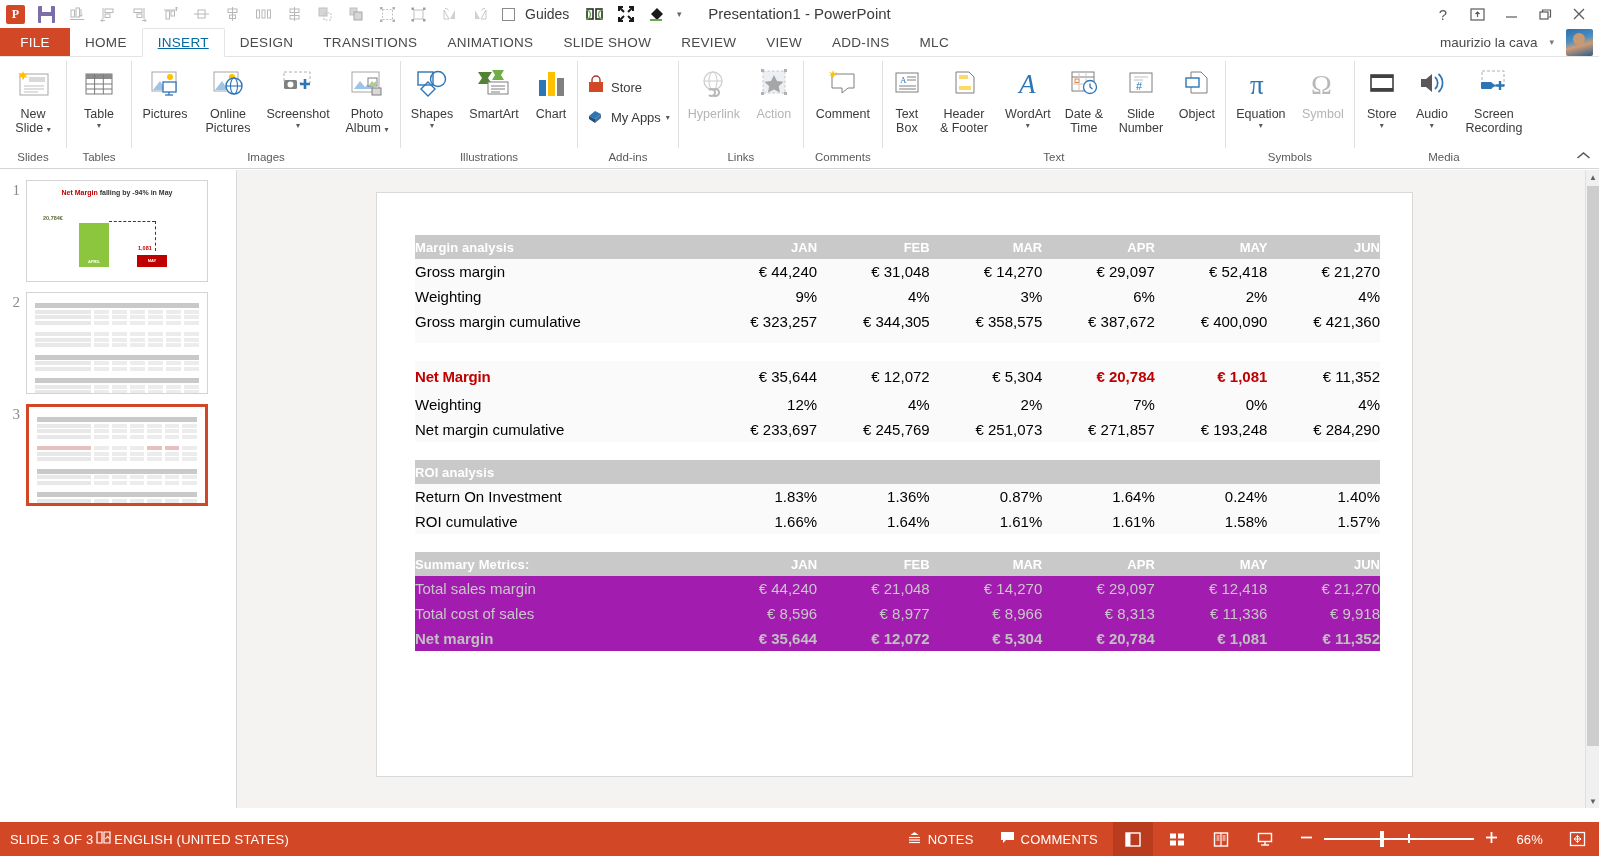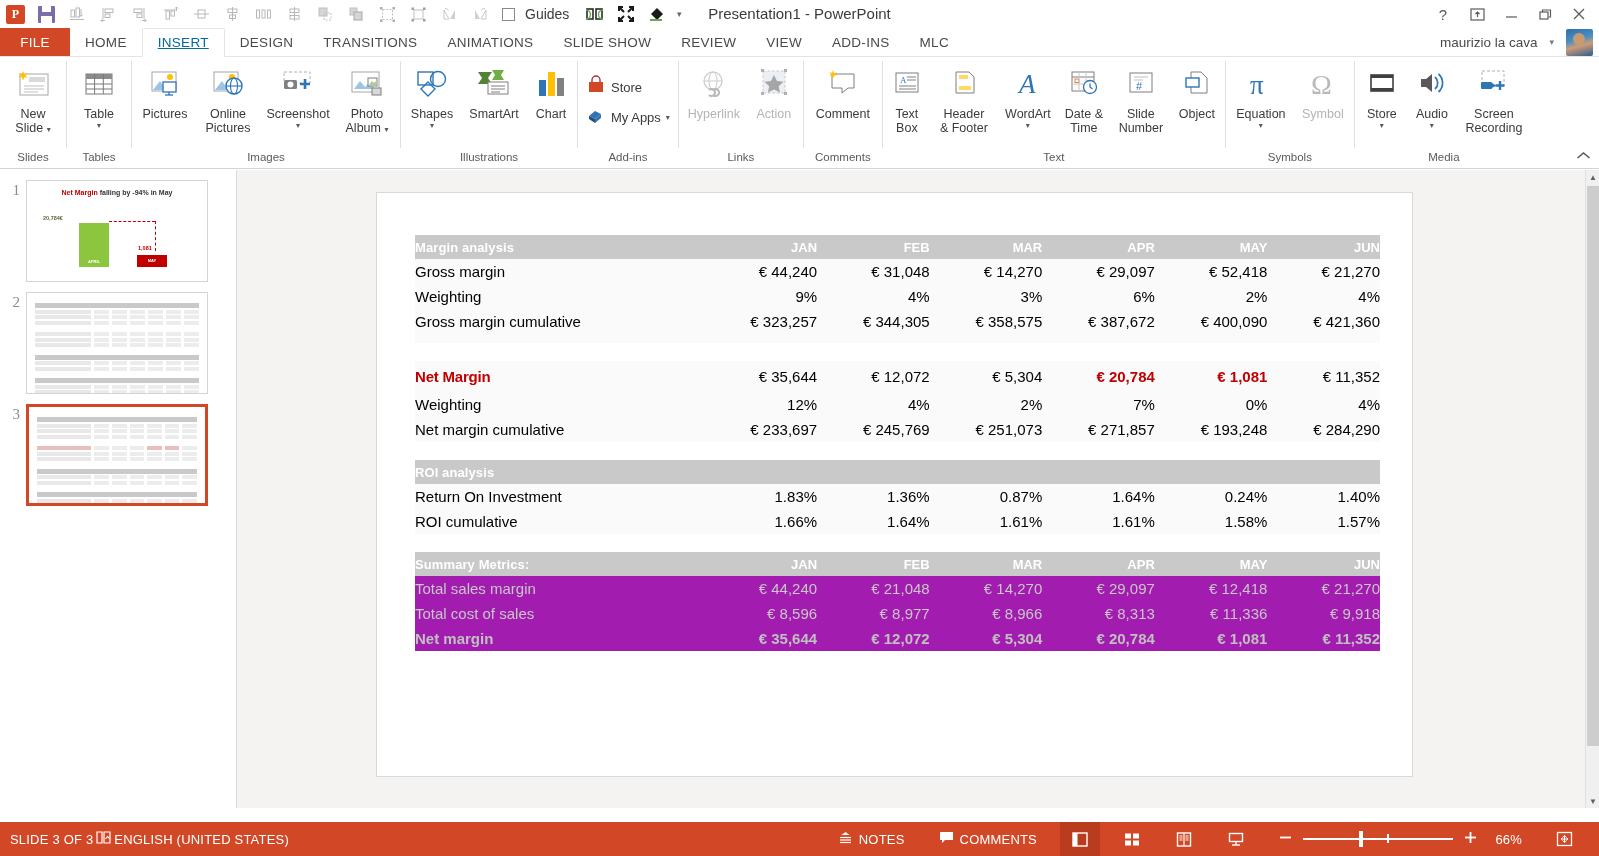--- a/index.html
+++ b/index.html
@@ -159,21 +159,21 @@
   .vs-arrow { width:14px; height:14px; display:flex; align-items:center; justify-content:center; font-size:8px; color:#606060; background:#f0f0f0;}
   .vs-thumb { position:absolute; left:1px; top:16px; width:12px; height:560px; background:#cdcdcd; }
 
   
   .statusbar {
     position: absolute; left: 0; bottom: 0; width: 1599px; height: 34px;
     background: #d24726; color: #ffffff; display:flex; align-items:center;
     font-size: 13px; letter-spacing: .2px;
   }
   .sb-left { display:flex; align-items:center; gap: 2px; padding-left: 10px; }
-  .sb-right { margin-left:auto; display:flex; align-items:center; gap: 12px; padding-right: 15px; }
+  .sb-right { margin-left:auto; display:flex; align-items:center; gap: 4px; padding-right: 2px; }
   .sb-btn { display:flex; align-items:center; gap:6px; padding: 0 11px; height:34px; }
   .sb-view { width: 40px; height:34px; display:flex; align-items:center; justify-content:center; }
   .sb-view.active { background: #b93c1f; }
   .zoom-wrap { display:flex; align-items:center; gap:10px; padding: 0 10px; }
   .zoom-track { width: 150px; height: 1.5px; background:#ffffff; position:relative; }
   .zoom-handle { position:absolute; left:56px; top:-7px; width:4px; height:16px; background:#fff; }
   .zoom-mid { position:absolute; left:84px; top:-4px; width:1.5px; height:9px; background:#fff; }
   .zoom-pct { font-size:13px; min-width: 34px; text-align:right; }
 </style>
 </head>

